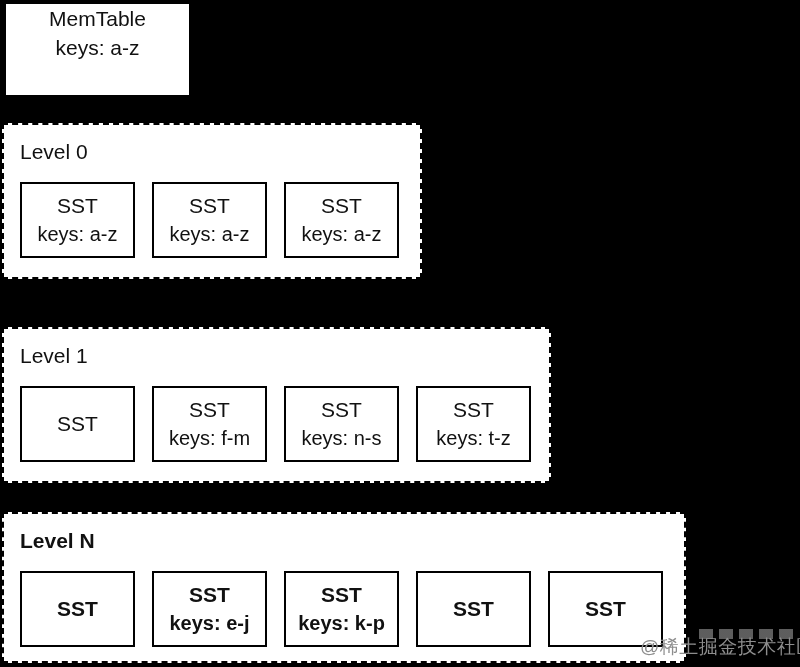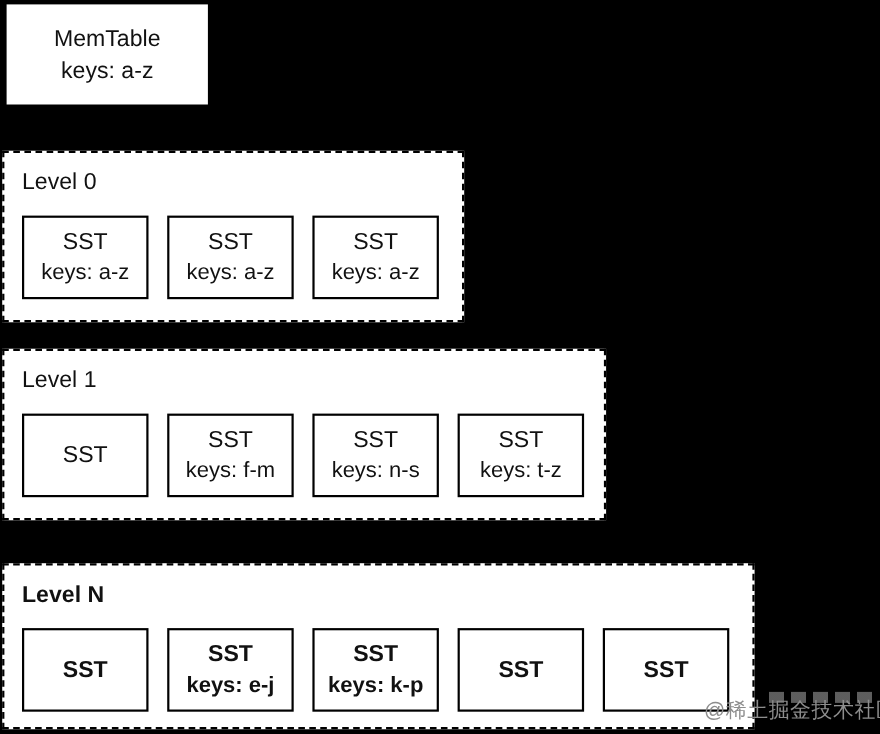--- a/index.html
+++ b/index.html
@@ -16,36 +16,35 @@
   
   .memtable {
     position: absolute;
     left: 6px; top: 4px;
     width: 183px; height: 91px;
     background: #fff;
     box-sizing: border-box;
     display: flex;
     flex-direction: column;
     align-items: center;
-    justify-content: center;
     text-align: center;
   }
   .memtable .line { font-size: 21px; line-height: 29px; }
 
   
   .level {
     position: absolute;
     left: 2px;
     background: #fff;
     border: 2px dashed #000;
     box-sizing: border-box;
     padding: 13px 16px 0 16px;
   }
-  .level-0 { top: 137px; width: 420px; height: 156px; }
-  .level-1 { top: 317px; width: 549px; height: 156px; }
+  .level-0 { top: 123px; width: 420px; height: 156px; }
+  .level-1 { top: 327px; width: 549px; height: 156px; }
   .level-n { top: 512px; width: 684px; height: 151px; font-weight: bold; }
 
   .level-label {
     font-size: 21px;
     line-height: 27px;
   }
 
   .sst-row {
     display: flex;
     gap: 17px;

